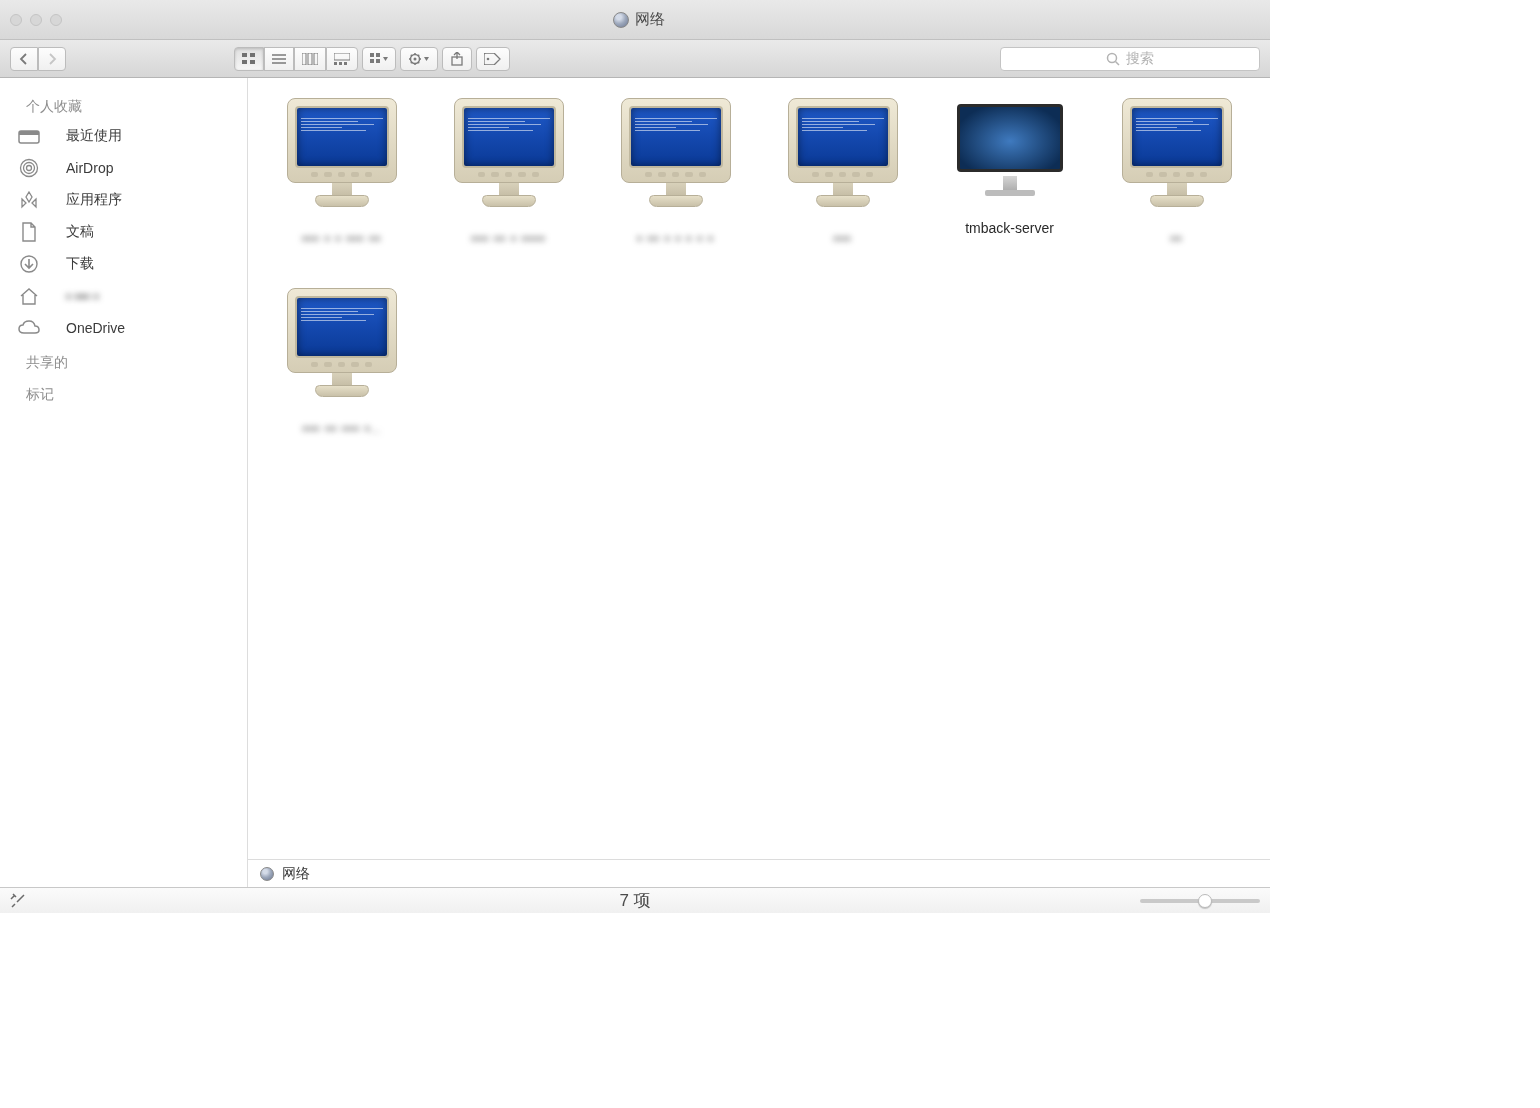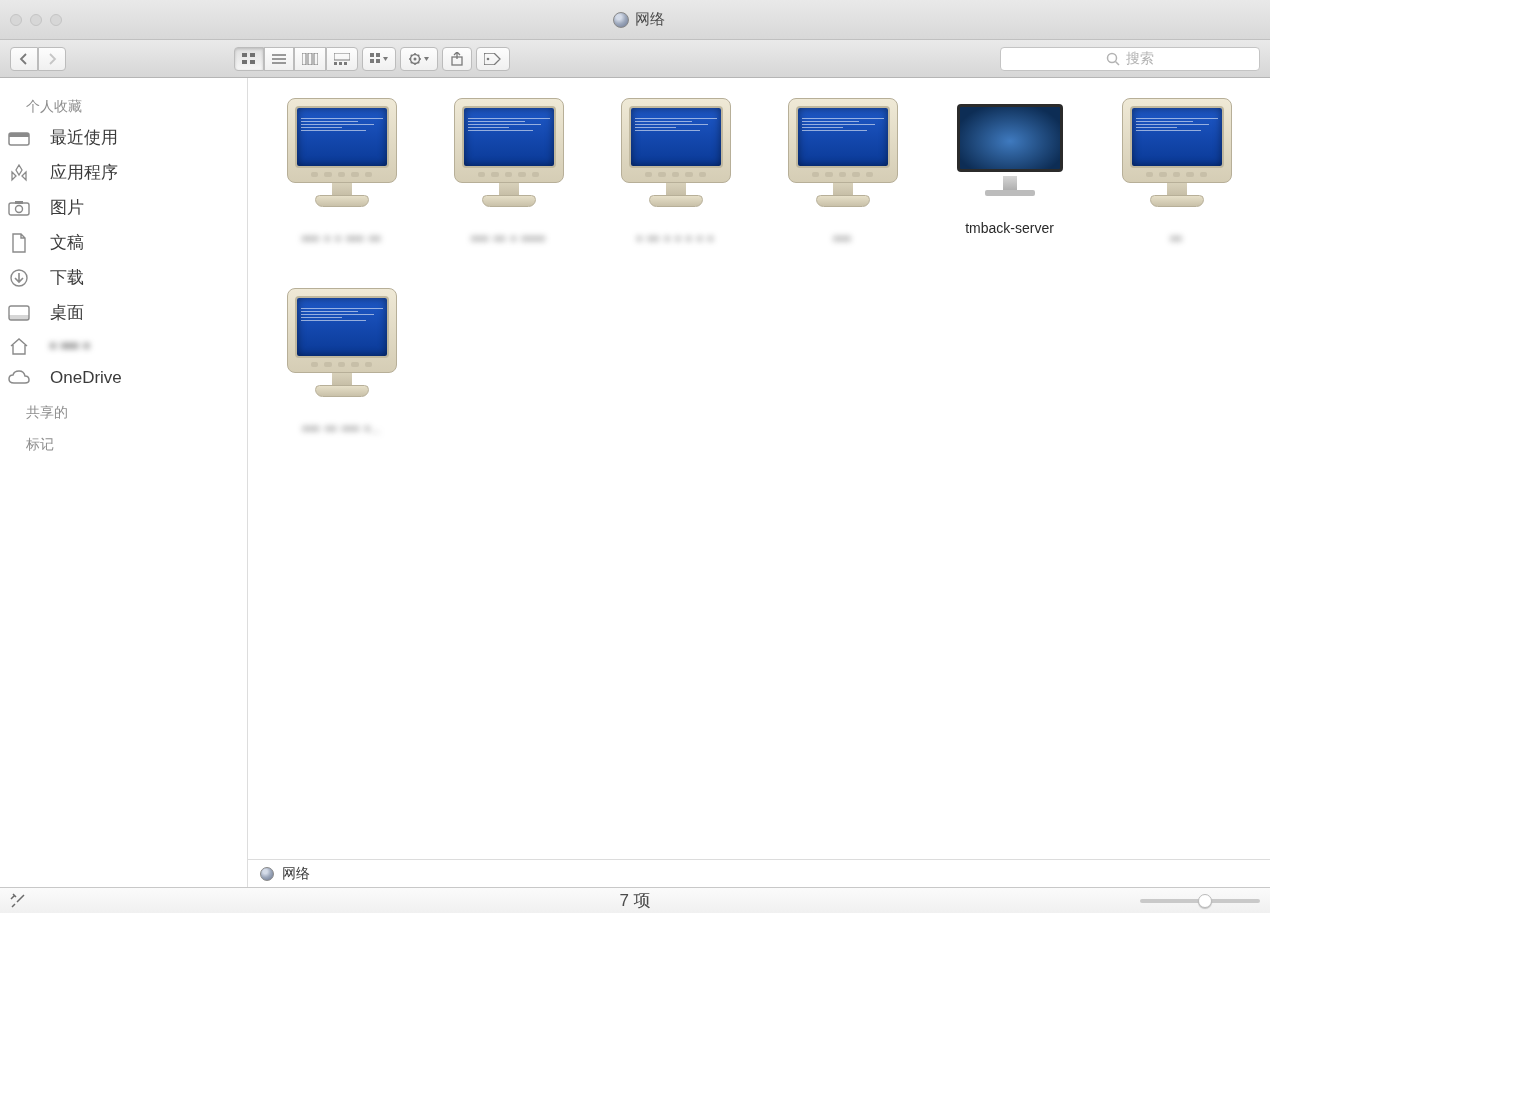--- a/index.html
+++ b/index.html
@@ -20,21 +20,21 @@
 .tbtn:last-child { border-radius: 0 4px 4px 0; }
 .tbtn.single { border-radius: 4px; }
 .tbtn.active { background: linear-gradient(#e0e0e0,#f6f6f6); box-shadow: inset 0 1px 3px rgba(0,0,0,.18); }
 .spacer { flex: 1; }
 .search { height: 24px; width: 260px; border: 1px solid #c4c4c4; border-radius: 4px; background: #fff; display: flex; align-items: center; justify-content: center; color: #b3b3b3; font-size: 14px; gap: 6px; }
 
 
 .split { flex: 1; display: flex; min-height: 0; }
 .sidebar { width: 248px; background: #fff; border-right: 1px solid #ddd; padding: 10px 0; overflow: auto; }
 .section { color: #8e8e8e; font-size: 14px; padding: 4px 14px; margin-top: 6px; margin-left: 12px; }
-.sitem { display: flex; align-items: center; gap: 20px; padding: 6px 8px; color: #3b3b3b; font-size: 17px; cursor: default; }
+.sitem { display: flex; align-items: center; gap: 26px; padding: 6px 18px; color: #3b3b3b; font-size: 14px; cursor: default; }
 .sico { width: 22px; height: 20px; display: flex; align-items: center; justify-content: center; color: #868686; }
 
 
 .content { flex: 1; display: flex; flex-direction: column; min-width: 0; }
 .iconarea { flex: 1; padding: 20px 10px; display: grid; grid-template-columns: repeat(6, 1fr); grid-auto-rows: 190px; align-content: start; overflow: auto; }
 .item { display: flex; flex-direction: column; align-items: center; justify-content: flex-start; gap: 12px; }
 .label { font-size: 14px; color: #2a2a2a; text-align: center; max-width: 150px; }
 .label.blur { filter: blur(3px); color: #555; letter-spacing: 1px; }
 
 
@@ -194,61 +194,52 @@
       <span class="sico">
           <svg width="22" height="16">
             <rect x="1" y="3" width="20" height="12" rx="2" fill="none" stroke="#8a8a8a" stroke-width="1.5"></rect>
             <rect x="1" y="3" width="20" height="4" fill="#8a8a8a"></rect>
           </svg>
         </span>
       <span>最近使用</span>
     </div>
     <div class="sitem">
       <span class="sico">
+          <svg width="20" height="20">
+            <circle cx="10" cy="10" r="8.5" fill="none" stroke="#8a8a8a" stroke-width="1.3"></circle>
+            <circle cx="10" cy="10" r="5.5" fill="none" stroke="#8a8a8a" stroke-width="1.3"></circle>
+            <circle cx="10" cy="10" r="2.5" fill="none" stroke="#8a8a8a" stroke-width="1.3"></circle>
+          </svg>
+        </span>
+      <span>AirDrop</span>
+    </div>
+    <div class="sitem">
+      <span class="sico">
           <svg width="20" height="18">
             <path d="M10 1 L13 6 L10 11 L7 6 Z M3 8 L7 12 L3 16 Z M17 8 L13 12 L17 16 Z" fill="none" stroke="#8a8a8a" stroke-width="1.3"></path>
           </svg>
         </span>
       <span>应用程序</span>
-    </div>
-    <div class="sitem">
-      <span class="sico">
-          <svg width="22" height="16">
-            <rect x="1" y="3" width="20" height="12" rx="2" fill="none" stroke="#8a8a8a" stroke-width="1.4"></rect>
-            <circle cx="11" cy="9" r="3.5" fill="none" stroke="#8a8a8a" stroke-width="1.4"></circle>
-            <rect x="7" y="1" width="8" height="3" fill="#8a8a8a"></rect>
-          </svg>
-        </span>
-      <span>图片</span>
     </div>
     <div class="sitem">
       <span class="sico">
           <svg width="16" height="20">
             <path d="M2 1 L10 1 L14 5 L14 19 L2 19 Z M10 1 L10 5 L14 5" fill="none" stroke="#8a8a8a" stroke-width="1.4"></path>
           </svg>
         </span>
       <span>文稿</span>
     </div>
     <div class="sitem">
       <span class="sico">
           <svg width="18" height="18">
             <circle cx="9" cy="9" r="8" fill="none" stroke="#8a8a8a" stroke-width="1.4"></circle>
             <path d="M9 4 L9 12 M5 9 L9 13 L13 9" fill="none" stroke="#8a8a8a" stroke-width="1.6"></path>
           </svg>
         </span>
       <span>下载</span>
-    </div>
-    <div class="sitem">
-      <span class="sico">
-          <svg width="22" height="16">
-            <rect x="1" y="1" width="20" height="14" rx="2" fill="none" stroke="#8a8a8a" stroke-width="1.4"></rect>
-            <rect x="1" y="10" width="20" height="5" fill="#8a8a8a" opacity="0.35"></rect>
-          </svg>
-        </span>
-      <span>桌面</span>
     </div>
     <div class="sitem">
       <span class="sico">
           <svg width="20" height="18">
             <path d="M2 9 L10 2 L18 9 M4 8 L4 17 L16 17 L16 8" fill="none" stroke="#8a8a8a" stroke-width="1.4"></path>
           </svg>
         </span>
       <span style="filter:blur(3px)">▪︎ ▪︎▪︎▪︎ ▪︎</span>
     </div>
     <div class="sitem">

